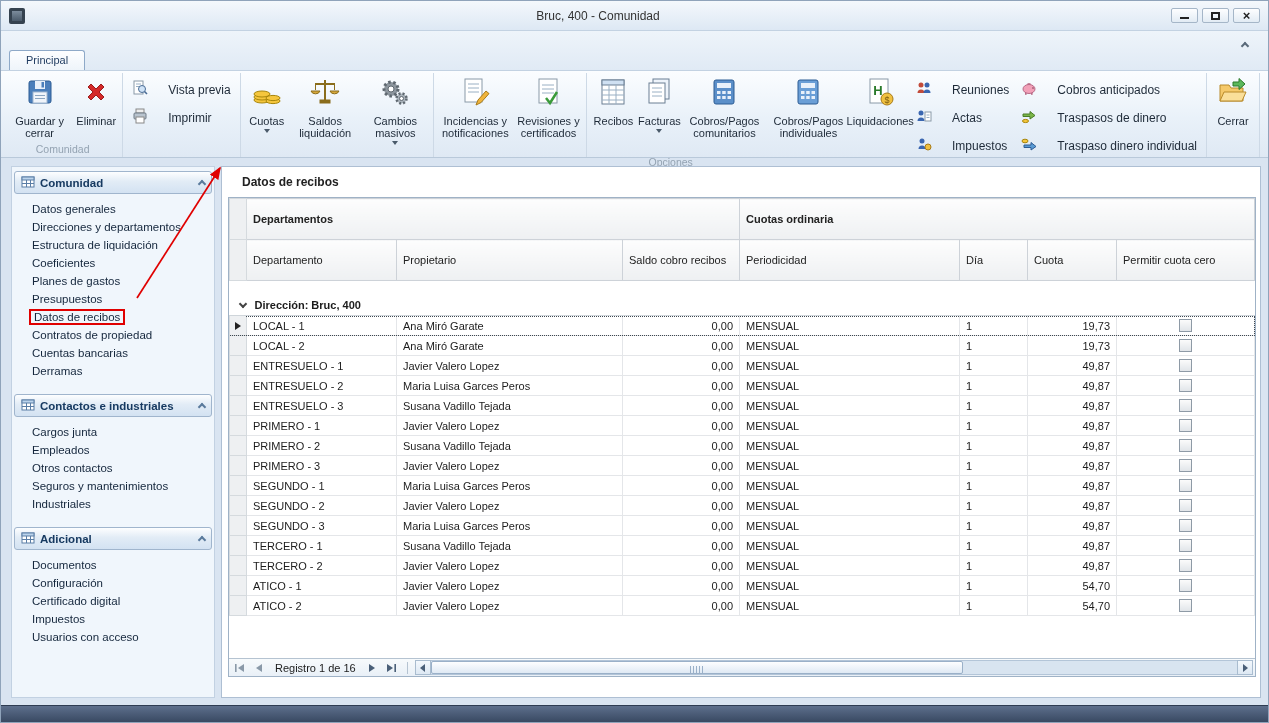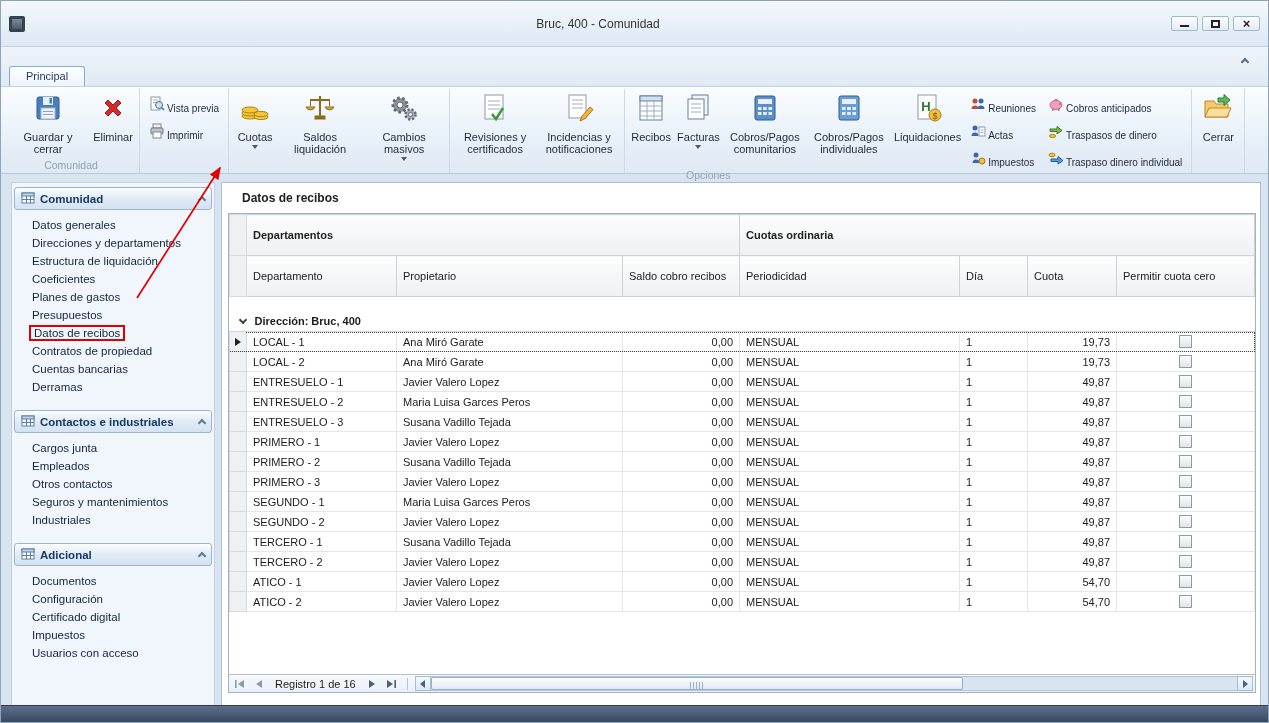--- a/index.html
+++ b/index.html
@@ -1,21 +1,21 @@
 <!DOCTYPE html>
 <html><head>
 <meta charset="utf-8">
 <style>
   * { box-sizing: border-box; margin: 0; padding: 0; }
   body { font-family: "Liberation Sans", sans-serif; background:#c9d6e6; }
   .window { position:relative; width:1269px; height:723px; background:#d9e4f1;
     border:1px solid #8fa3ba; overflow:hidden; font-family:"Liberation Sans",sans-serif; }
 
   
-  .titlebar { height:46px; background:linear-gradient(#f4f8fc,#dde8f4);
+  .titlebar { height:30px; background:linear-gradient(#f4f8fc,#dde8f4);
     border-bottom:1px solid #c3d2e2; display:flex; align-items:center; padding:0 8px; }
   .app-icon { width:16px; height:16px; background:#35424f; border-radius:2px; position:relative; flex:0 0 auto;}
   .app-icon::after { content:''; position:absolute; left:3px; top:3px; width:10px; height:10px;
     background:linear-gradient(#7c8c9c,#4a5a6a); }
   .title-text { flex:1; text-align:center; font-size:12px; color:#333; }
   .win-controls { display:flex; gap:4px; }
   .win-btn { width:27px; height:15px; border:1px solid #a5b6c8; border-radius:2px;
     background:linear-gradient(#fdfeff,#e2ebf4); display:flex; align-items:center; justify-content:center; cursor:pointer;}
   .glyph-min { width:9px; height:3px; border-bottom:2px solid #222; margin-top:3px;}
   .glyph-max { width:9px; height:8px; border:2px solid #222; }
@@ -38,21 +38,21 @@
   .rib-group.filler { flex:1; border-right:none; }
   .rib-buttons { flex:1; display:flex; align-items:flex-start; }
   .rib-label { height:14px; font-size:10.5px; color:#94a3b2; text-align:center; line-height:13px;}
   .rib-group.opciones .rib-label { text-align:left; padding-left:58px; }
   .rib-btn-large { min-width:46px; max-width:84px; display:flex; flex-direction:column; align-items:center;
     padding:3px 3px 1px; border-radius:3px; cursor:pointer; }
   .rib-btn-large .lbl { font-size:11px; line-height:12px; text-align:center; color:#1e2a38; margin-top:3px;}
   .dd { width:0; height:0; border-left:3px solid transparent; border-right:3px solid transparent;
     border-top:4px solid #4a5a6a; margin-top:2px;}
   .rib-stack { display:flex; flex-direction:column; gap:7px; padding:6px 2px 0; }
-  .rib-btn-small { display:flex; align-items:flex-end; gap:2px; font-size:10px; color:#1e2a38;
+  .rib-btn-small { display:flex; align-items:center; gap:20px; font-size:12px; color:#1e2a38;
     padding:1px 4px; border-radius:2px; cursor:pointer; white-space:nowrap;}
   .rib-btn-small svg { flex:0 0 auto; }
 
   
   .content { height:566px; display:flex; gap:6px; padding:8px 7px 26px 10px; }
 
   
   .sidebar { width:204px; background:#f0f6fc; border:1px solid #c2d1e2; padding:2px; overflow:hidden;}
   .nav-header { height:23px; display:flex; align-items:center; gap:5px; padding:0 6px; margin-top:2px;
     background:linear-gradient(#fdfeff,#e2ecf6 45%,#d3e2f2); border:1px solid #a0b5cd; border-radius:3px;
@@ -249,40 +249,40 @@
         </div>
       </div>
       <div class="rib-label"></div>
     </div>
 
     <div class="rib-group">
       <div class="rib-buttons">
         <div class="rib-btn-large">
           <span>
             <svg width="32" height="32" viewBox="0 0 32 32">
+                <rect x="6" y="3" width="17" height="23" fill="#fff" stroke="#8a9aa8"></rect>
+                <line x1="9" y1="8" x2="20" y2="8" stroke="#9ab0c4"></line>
+                <line x1="9" y1="12" x2="20" y2="12" stroke="#9ab0c4"></line>
+                <line x1="9" y1="16" x2="20" y2="16" stroke="#9ab0c4"></line>
+                <path d="M17 29l2-5 8-9 3 2.6-8 9z" fill="#f0b43c" stroke="#a87b18"></path>
+              </svg>
+          </span>
+          <span class="lbl">Incidencias y notificaciones</span>
+        </div>
+        <div class="rib-btn-large">
+          <span>
+            <svg width="32" height="32" viewBox="0 0 32 32">
                 <rect x="6" y="3" width="18" height="24" fill="#fff" stroke="#8a9aa8"></rect>
                 <line x1="9" y1="9" x2="21" y2="9" stroke="#9ab0c4"></line>
                 <line x1="9" y1="13" x2="21" y2="13" stroke="#9ab0c4"></line>
                 <line x1="9" y1="17" x2="21" y2="17" stroke="#9ab0c4"></line>
                 <path d="M13 22l4 5 7-11" fill="none" stroke="#3a9a3a" stroke-width="2.5"></path>
               </svg>
           </span>
           <span class="lbl">Revisiones y certificados</span>
-        </div>
-        <div class="rib-btn-large">
-          <span>
-            <svg width="32" height="32" viewBox="0 0 32 32">
-                <rect x="6" y="3" width="17" height="23" fill="#fff" stroke="#8a9aa8"></rect>
-                <line x1="9" y1="8" x2="20" y2="8" stroke="#9ab0c4"></line>
-                <line x1="9" y1="12" x2="20" y2="12" stroke="#9ab0c4"></line>
-                <line x1="9" y1="16" x2="20" y2="16" stroke="#9ab0c4"></line>
-                <path d="M17 29l2-5 8-9 3 2.6-8 9z" fill="#f0b43c" stroke="#a87b18"></path>
-              </svg>
-          </span>
-          <span class="lbl">Incidencias y notificaciones</span>
         </div>
       </div>
       <div class="rib-label"></div>
     </div>
 
     <div class="rib-group opciones">
       <div class="rib-buttons">
         <div class="rib-btn-large">
           <span>
             <svg width="32" height="32" viewBox="0 0 32 32">
@@ -725,20 +725,30 @@
                   <td class="ind"></td>
                   <td>SEGUNDO - 2</td>
                   <td>Javier Valero Lopez</td>
                   <td class="num">0,00</td>
                   <td>MENSUAL</td>
                   <td>1</td>
                   <td class="num">49,87</td>
                   <td class="chk-cell"><span class="checkbox"></span></td>
                 </tr>
 
+                <tr class="grid-row">
+                  <td class="ind"></td>
+                  <td>SEGUNDO - 3</td>
+                  <td>Maria Luisa Garces Peros</td>
+                  <td class="num">0,00</td>
+                  <td>MENSUAL</td>
+                  <td>1</td>
+                  <td class="num">49,87</td>
+                  <td class="chk-cell"><span class="checkbox"></span></td>
+                </tr>
 
                 <tr class="grid-row">
                   <td class="ind"></td>
                   <td>TERCERO - 1</td>
                   <td>Susana Vadillo Tejada</td>
                   <td class="num">0,00</td>
                   <td>MENSUAL</td>
                   <td>1</td>
                   <td class="num">49,87</td>
                   <td class="chk-cell"><span class="checkbox"></span></td>

